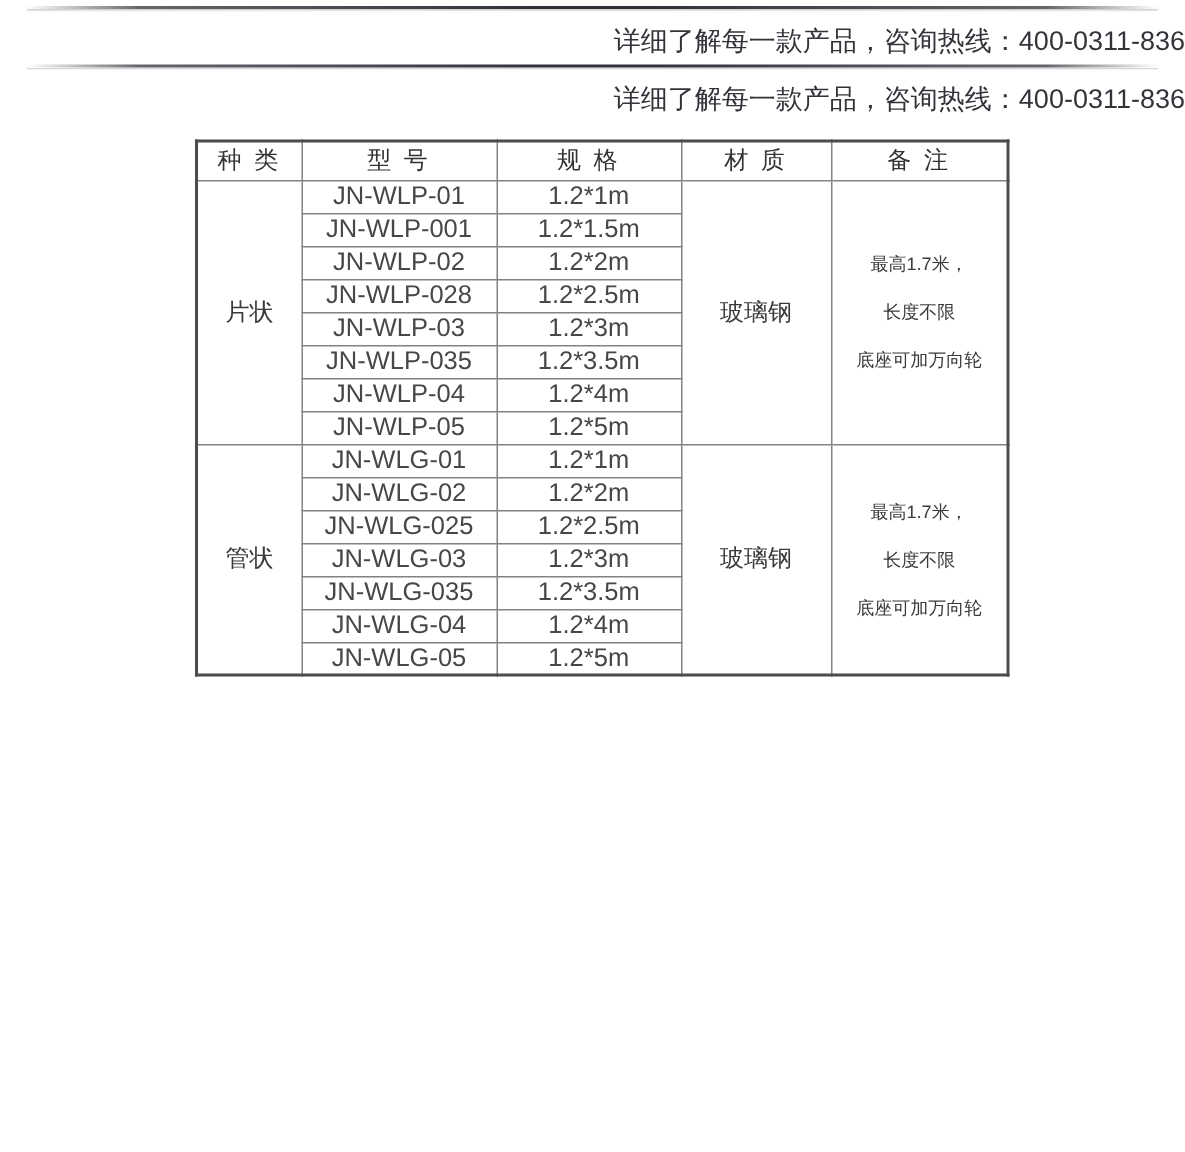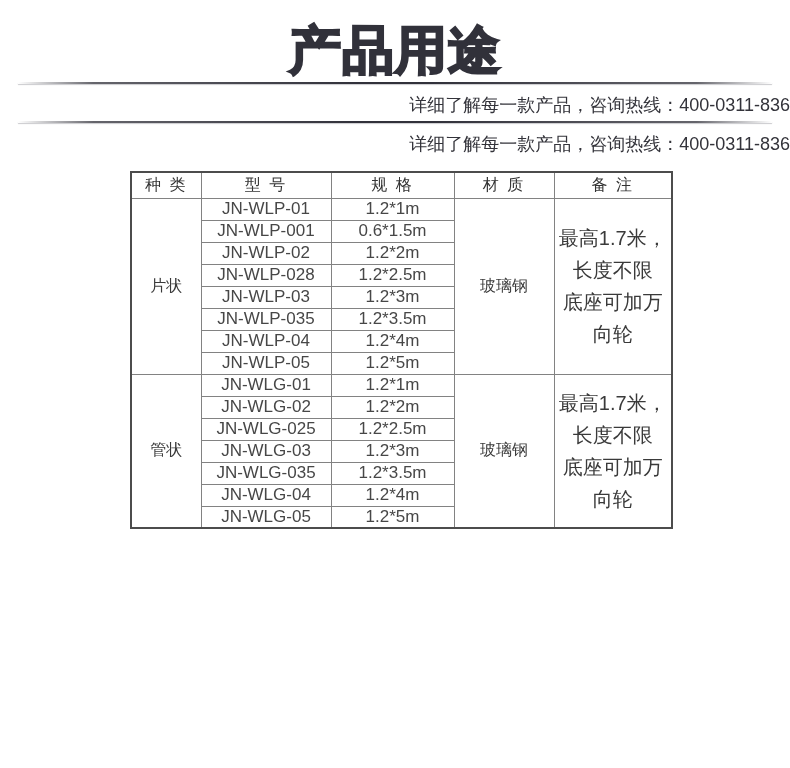--- a/index.html
+++ b/index.html
@@ -70,27 +70,26 @@
     overflow: hidden;
   }
   .spec-table th {
     height: 26px;
     font-size: 16px;
     letter-spacing: 2px;
     color: #333;
   }
   .spec-table td { height: 22px; font-size: 17px; color: #474747; margin-left: 32px; }
   .spec-table td.cjk { font-size: 16px; color: #3a3a3a; }
-  .spec-table td.note-cell div { line-height: 32px; font-size: 20px; }
+  .spec-table td.note-cell div { line-height: 32px; font-size: 12px; }
 </style>
 </head>
 <body>
 
 <div class="section section1">
-  <h1 class="section-title">产品用途</h1>
   <div class="divider"></div>
   <div class="subtitle">详细了解每一款产品，咨询热线：400-0311-836</div>
 </div>
 
 <div class="section section2">
   <div class="divider"></div>
   <div class="subtitle">详细了解每一款产品，咨询热线：400-0311-836</div>
 
   <table class="spec-table">
     <colgroup>
@@ -116,21 +115,21 @@
           <td>1.2*1m</td>
           <td rowspan="8" class="cjk">玻璃钢</td>
           <td rowspan="8" class="cjk note-cell">
             <div>最高1.7米，</div>
             <div>长度不限</div>
             <div>底座可加万向轮</div>
           </td>
         </tr>
         <tr>
           <td>JN-WLP-001</td>
-          <td>0.6*1.5m</td>
+          <td>1.2*1.5m</td>
         </tr>
         <tr>
           <td>JN-WLP-02</td>
           <td>1.2*2m</td>
         </tr>
         <tr>
           <td>JN-WLP-028</td>
           <td>1.2*2.5m</td>
         </tr>
         <tr>

